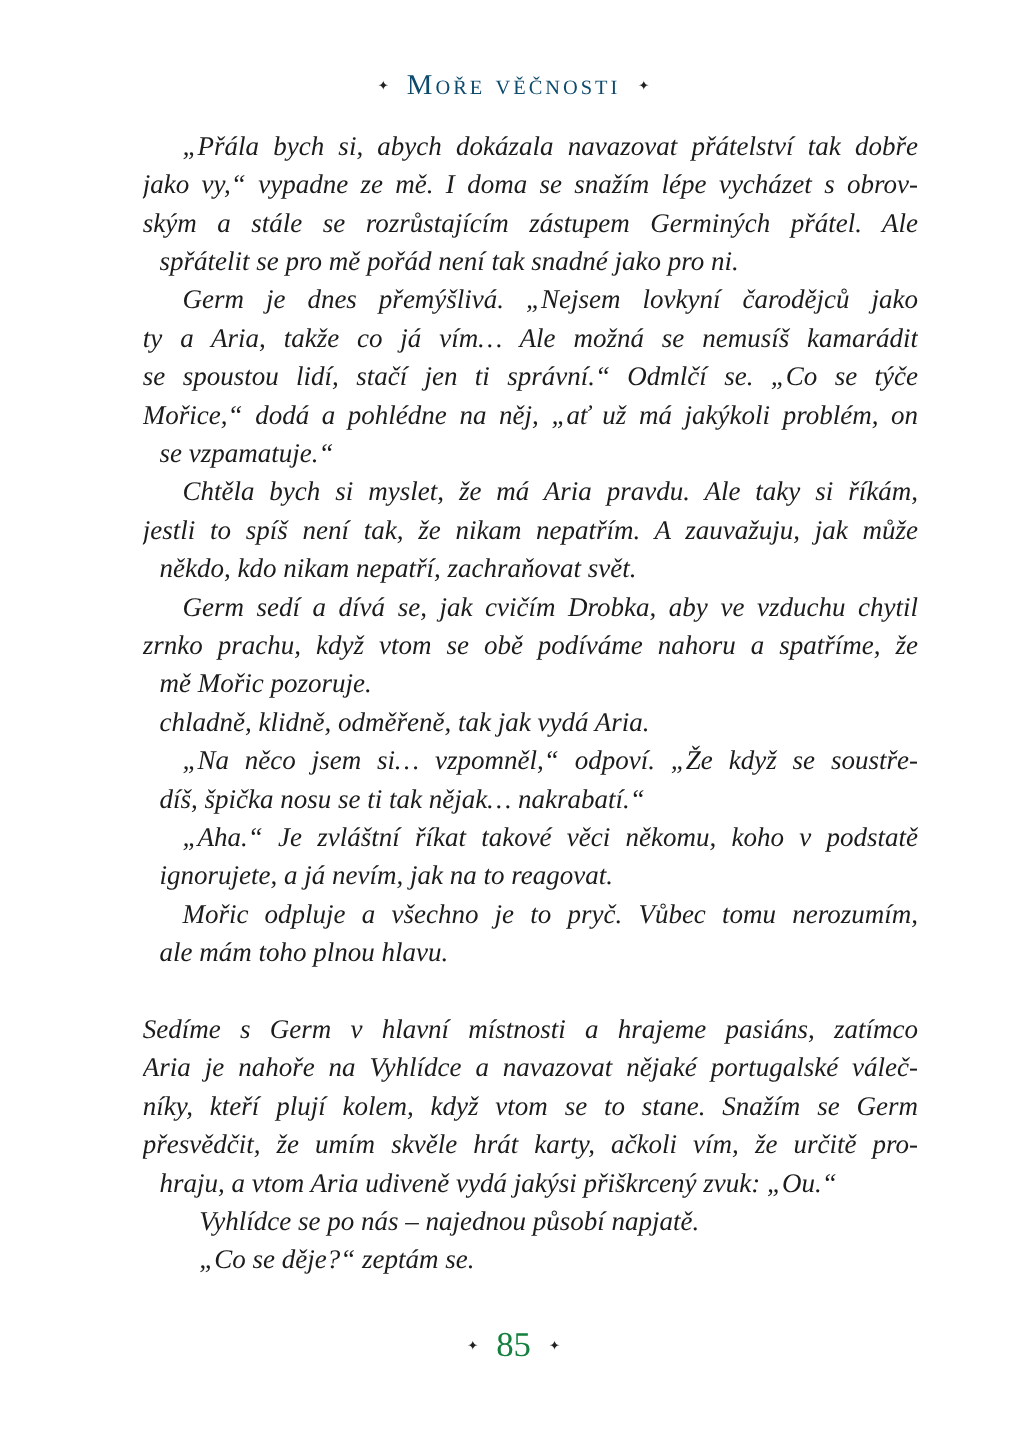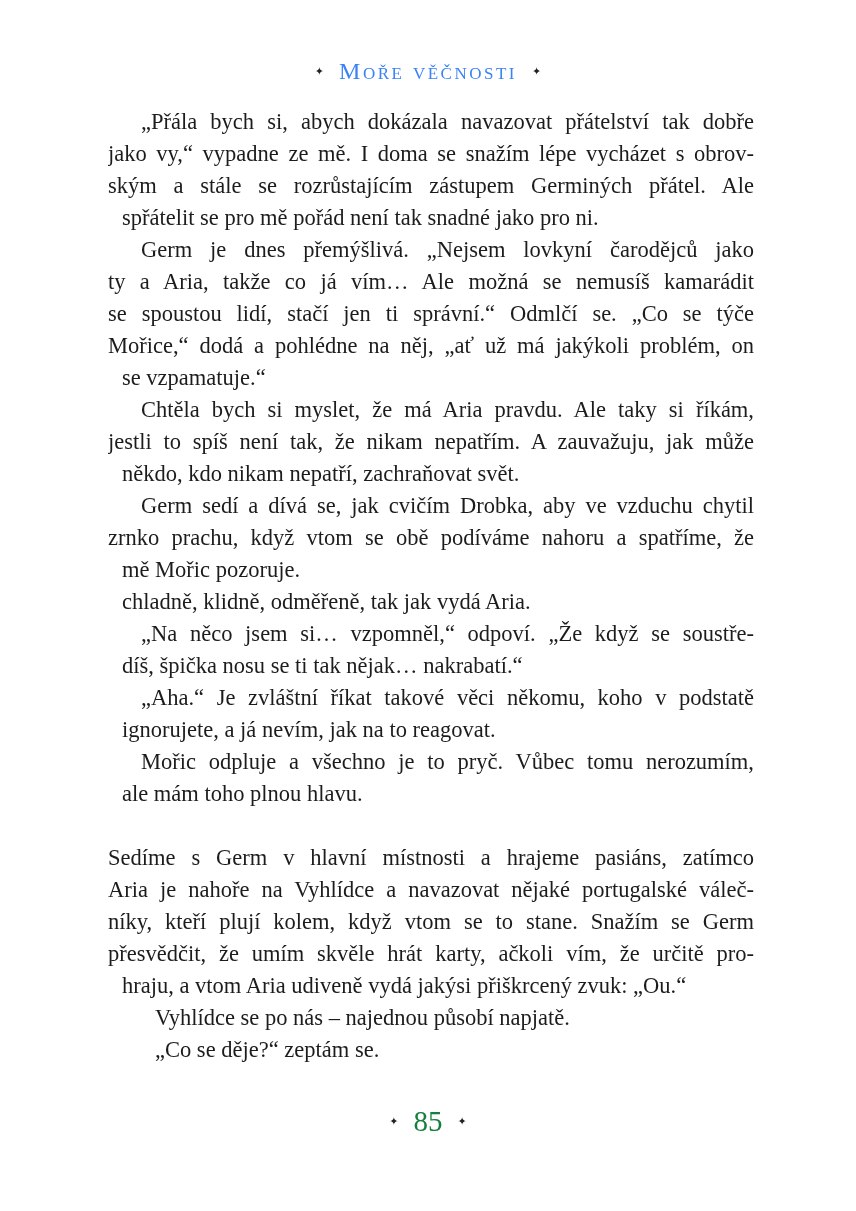--- a/index.html
+++ b/index.html
@@ -25,33 +25,34 @@
     justify-content: center;
     align-items: center;
     gap: 15px;
   }
   .running-header .title {
     margin: 0;
     font-size: 24px;
     font-weight: normal;
     font-variant: small-caps;
     letter-spacing: 2.5px;
-    color: #3b82f6;
+    color: #0c4a6e;
   }
   .orn {
     font-family: "DejaVu Sans", sans-serif;
     font-size: 11px;
     color: #222222;
     line-height: 1;
   }
   .body-text {
     position: absolute;
     top: 106px;
-    left: 108px;
+    left: 119px;
     width: 646px;
+    font-style: italic;
   }
   .paragraph {
     margin: 0;
   }
   .line {
     font-size: 22.5px;
     line-height: 32px;
     height: 32px;
     overflow: hidden;
     text-align: justify;

